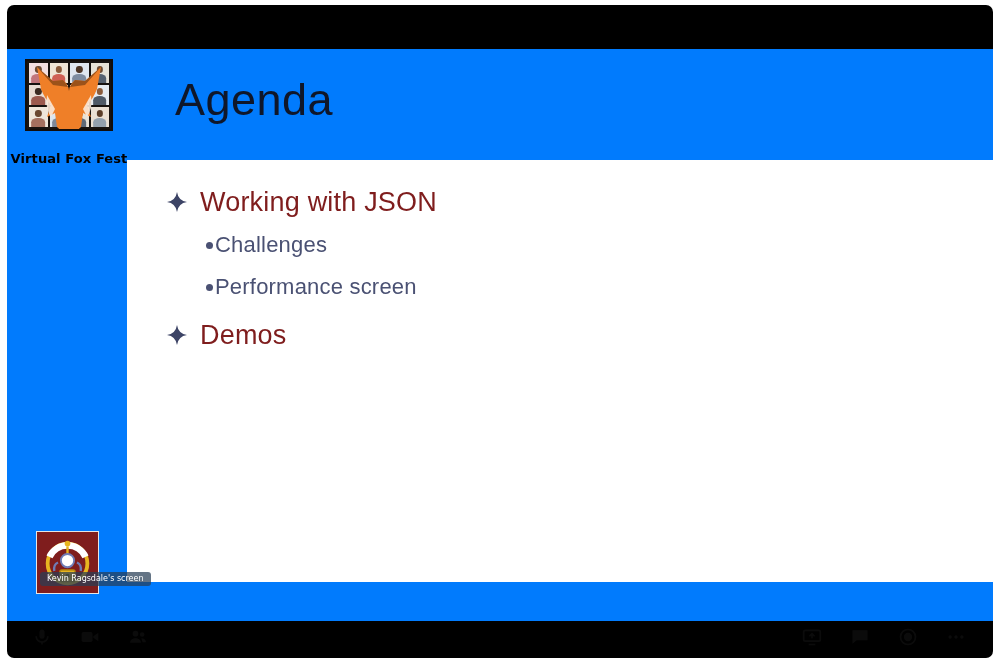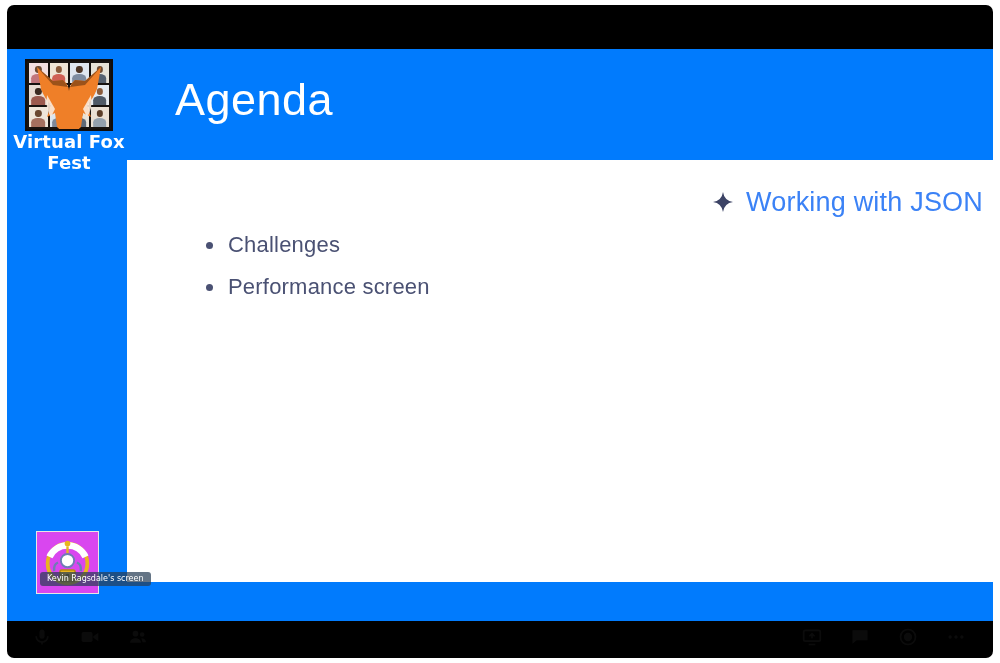--- a/index.html
+++ b/index.html
@@ -69,33 +69,33 @@
     border-radius:46% 46% 0 0;
   }
   
   #fox{
     position:absolute;
     left:50%; top:4px;
     width:72px; height:68px;
     transform:translateX(-50%);
   }
   #vff-caption{
-    margin-top:0;
-    color:#ffffff;
-    font-size:18px;
+    margin-top:20px;
+    color:#000000;
+    font-size:13px;
     font-weight:600;
     letter-spacing:.1px;
     font-family:"DejaVu Sans", sans-serif;
   }
 
   
   #slide-title{
     position:absolute;
     left:168px; top:25px;
-    color:#ffffff;
+    color:#0f172a;
     font-size:45px;
     font-weight:400;
     letter-spacing:.5px;
     font-family:"Liberation Sans", sans-serif;
   }
 
   
   #content-panel{
     position:absolute;
     left:120px; top:111px;
@@ -108,38 +108,37 @@
     position:absolute;
     left:40px; top:20px;
     right:10px;
   }
   .group{ margin-bottom:5px; }
 
   .l1{
     display:flex;
     align-items:flex-start;
     gap:13px;
-    color:#3b82f6;
+    color:#7f1d1d;
     font-size:27px;
     line-height:44px;
     font-weight:400;
     letter-spacing:.2px;
-    justify-content:flex-end;
   }
   .star-icon{
     flex:0 0 auto;
     width:20px; height:44px;
     display:flex; align-items:center; justify-content:center;
   }
   .star-icon svg{ display:block; }
 
   .l2{
     display:flex;
     align-items:flex-start;
-    gap:13px;
+    gap:0;
     color:#4a5173;
     font-size:22px;
     line-height:42px;
     font-weight:400;
     margin-left:39px;
     letter-spacing:.2px;
   }
   .dot-icon{
     flex:0 0 auto;
     width:9px; height:42px;
@@ -150,21 +149,21 @@
     width:7px; height:7px;
     border-radius:50%;
     background:#4a5173;
   }
 
   
   #presenter-thumb{
     position:absolute;
     left:29px; bottom:27px;
     width:63px; height:63px;
-    background:#d946ef;
+    background:#7f1d1d;
     border:1px solid #e6e6e6;
   }
   #presenter-logo{
     position:absolute; inset:4px;
   }
   #share-label{
     position:absolute;
     left:3px; bottom:7px;
     padding:2px 7px 3px;
     background:rgba(40,62,86,.72);
@@ -291,20 +290,30 @@
           </div>
           <div class="l2">
             <span class="dot-icon">
                 <i></i>
               </span>
             <span>Performance screen</span>
           </div>
         </div>
 
 
+        <div class="group">
+          <div class="l1">
+            <span class="star-icon">
+              <svg width="20" height="20" viewBox="0 0 20 20">
+                  <path d="M10 0 Q11.3 8.7 20 10 Q11.3 11.3 10 20 Q8.7 11.3 0 10 Q8.7 8.7 10 0 Z" fill="#3d4466"></path>
+                </svg>
+            </span>
+            <span>Demos</span>
+          </div>
+        </div>
 
       </div>
     </div>
 
     <div id="presenter-thumb">
       <svg id="presenter-logo" viewBox="0 0 56 56">
         <circle cx="28" cy="29" r="21" fill="none" stroke="#e8b520" stroke-width="4"></circle>
         <path d="M9 22 A21 21 0 0 1 47 22" fill="none" stroke="#ffffff" stroke-width="7"></path>
         <circle cx="28" cy="8" r="3" fill="#e8b520"></circle>
         <path d="M28 11 L28 22" stroke="#e8b520" stroke-width="2.5"></path>

